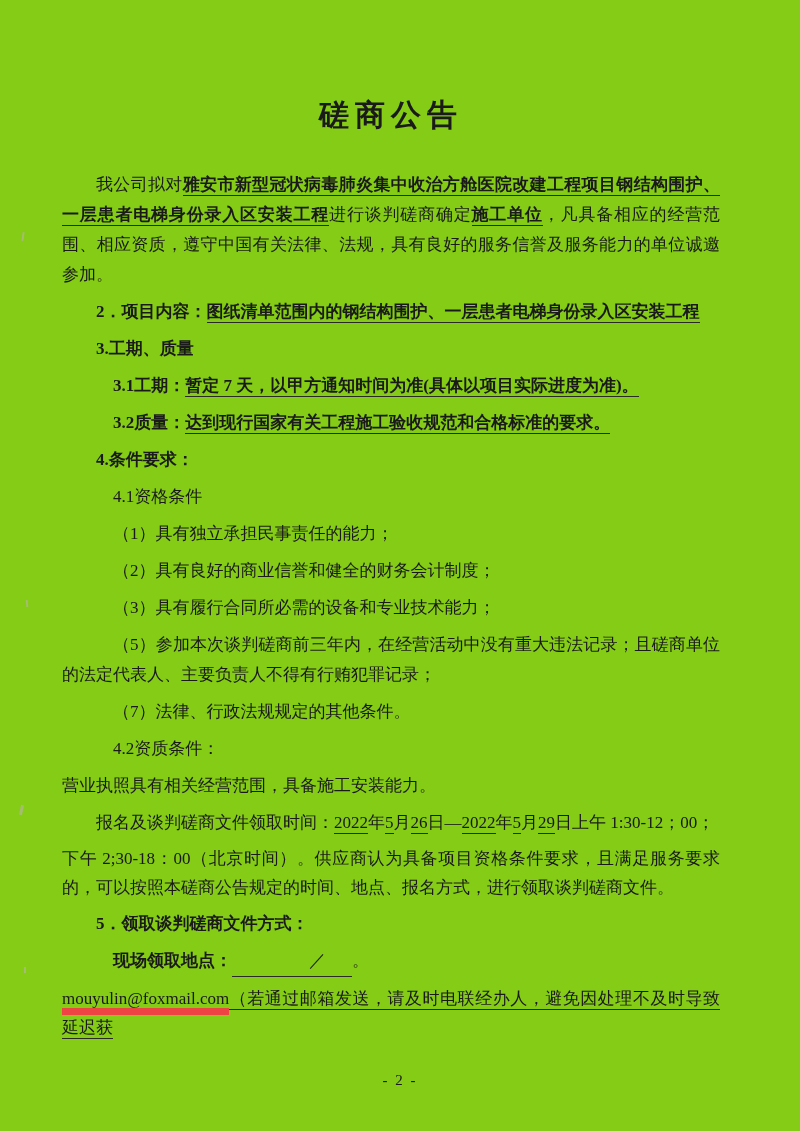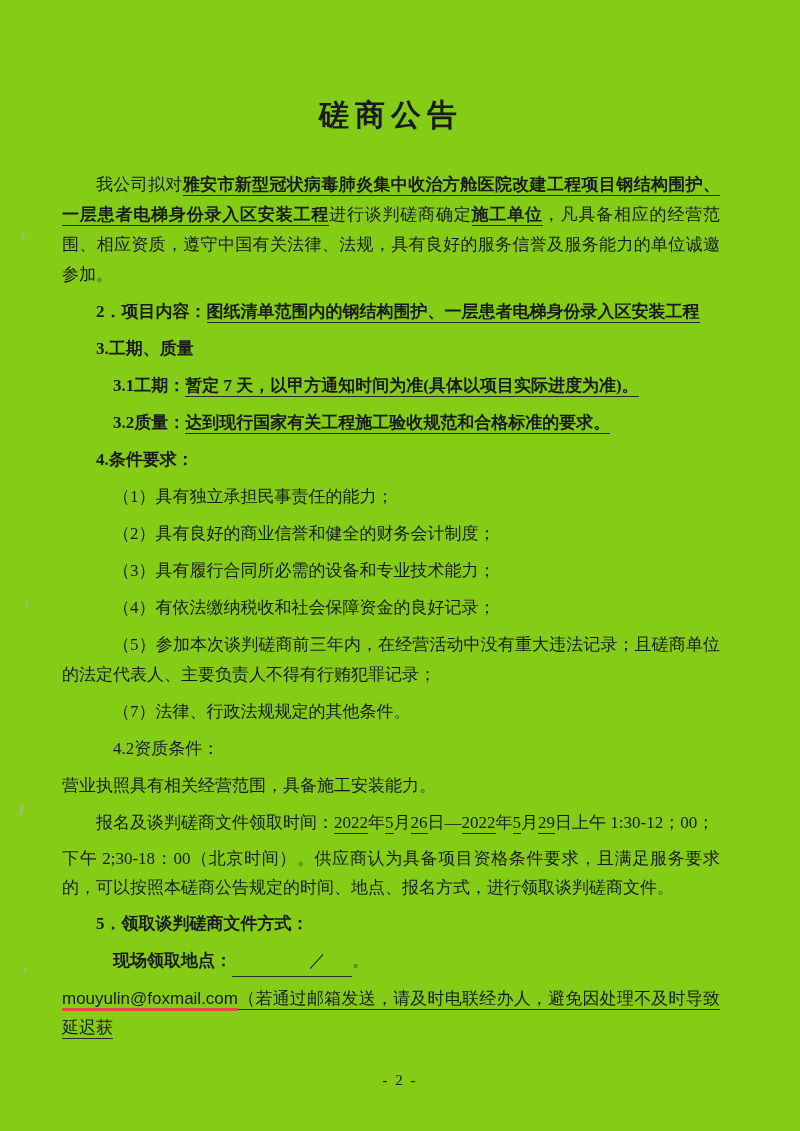--- a/index.html
+++ b/index.html
@@ -68,22 +68,22 @@
   .footer-pageno {
     position: absolute;
     bottom: 42px;
     left: 0;
     width: 800px;
     text-align: center;
     font-size: 15px;
     letter-spacing: 2px;
   }
   .mail {
-    border-bottom: 3px solid #ef4444;
-    font-family: Liberation Sans, sans-serif;
+    border-bottom: 7px solid #ef4444;
+    font-family: Liberation Serif, serif;
   }
   .tight { line-height: 29px; }
 </style>
 </head>
 <body>
 
 <div class="page">
 
   <div class="speck s1"></div>
   <div class="speck s2"></div>
@@ -110,25 +110,27 @@
   </p>
 
   <p class="lvl2">
     <span class="b">3.2质量：</span><span class="u b">达到现行国家有关工程施工验收规范和合格标准的要求。</span>
   </p>
 
   <p class="lvl1">
     <span class="b">4.条件要求：</span>
   </p>
 
+  <p class="lvl2">
+    <span>4.1资格条件</span>
+  </p>
 
   <p class="lvl3">（1）具有独立承担民事责任的能力；</p>
   <p class="lvl3">（2）具有良好的商业信誉和健全的财务会计制度；</p>
   <p class="lvl3">（3）具有履行合同所必需的设备和专业技术能力；</p>
-  <p class="lvl3">（4）有依法缴纳税收和社会保障资金的良好记录；</p>
   <p class="lvl3">（5）参加本次谈判磋商前三年内，在经营活动中没有重大违法记录；且磋商单位的法定代表人、主要负责人不得有行贿犯罪记录；</p>
   <p class="lvl3">（7）法律、行政法规规定的其他条件。</p>
 
   <p class="lvl2">
     <span>4.2资质条件：</span>
   </p>
 
   <p class="noind">营业执照具有相关经营范围，具备施工安装能力。</p>
 
   <p class="lvl1 tight">

